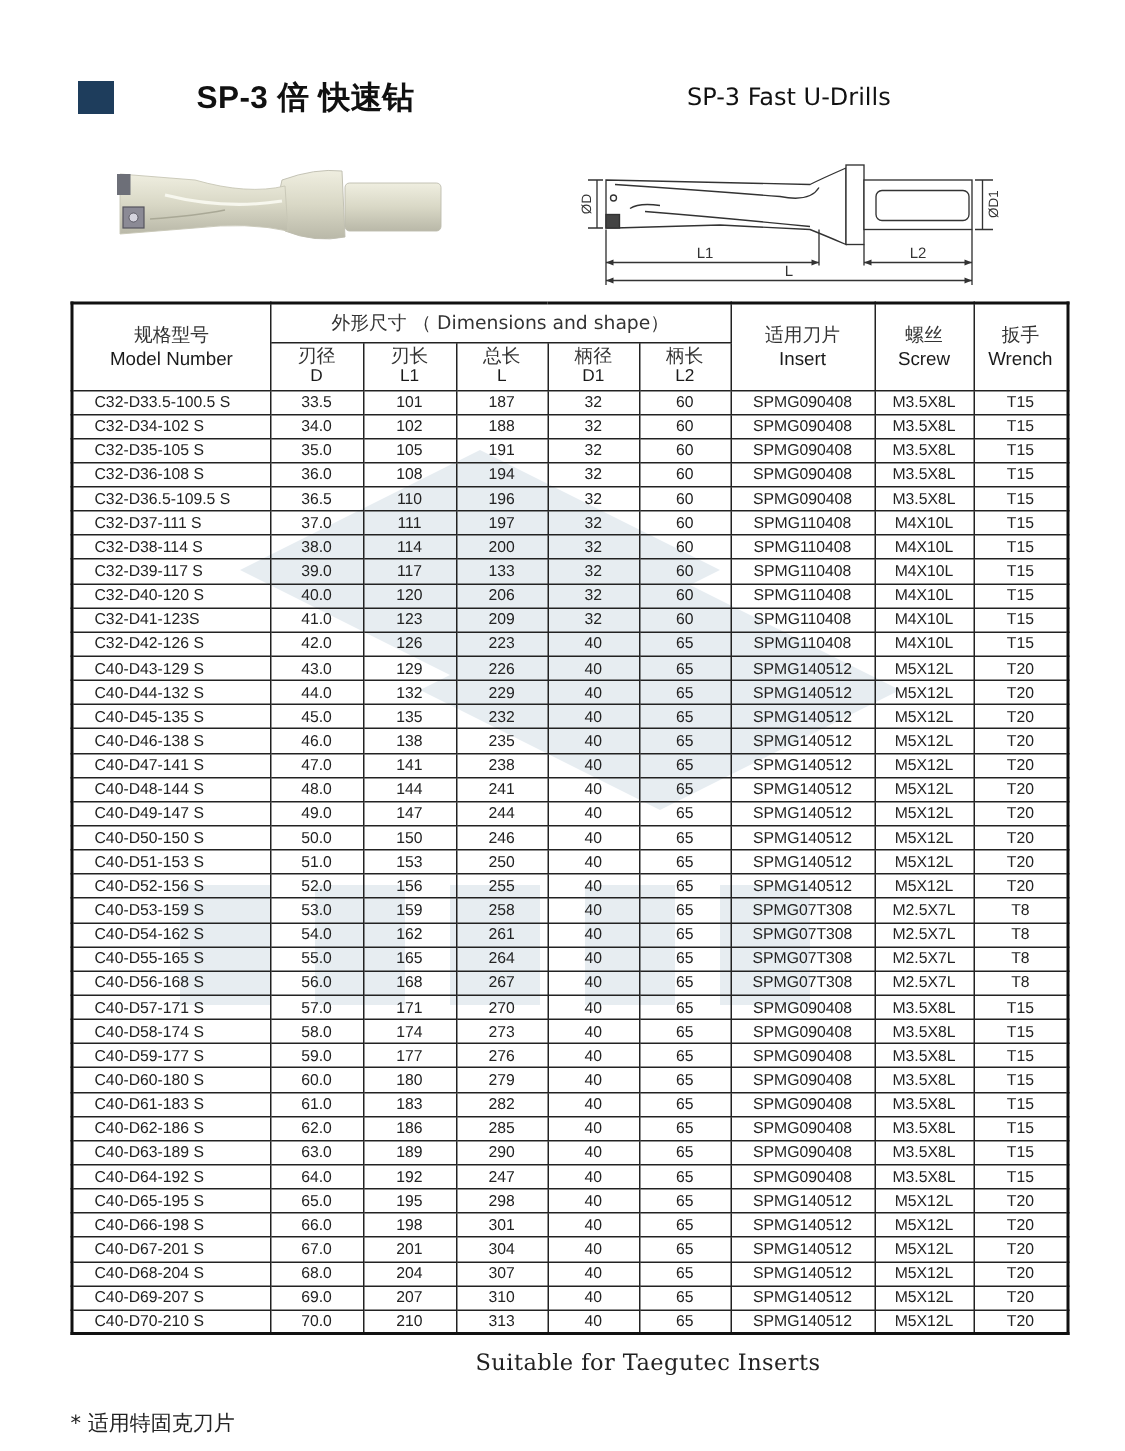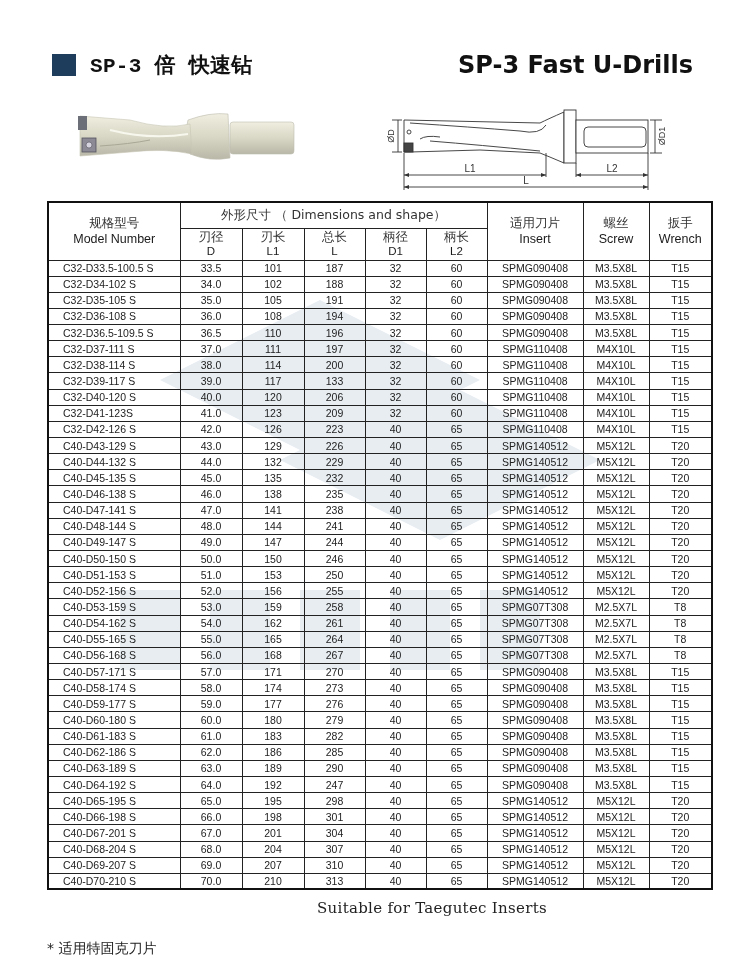--- a/index.html
+++ b/index.html
@@ -1,23 +1,23 @@
 <!DOCTYPE html>
 <html><head>
 <meta charset="utf-8">
 <style>
   html, body { margin: 0; padding: 0; background: #ffffff; }
   body { width: 750px; height: 967px; position: relative; overflow: hidden;
          font-family: "Liberation Sans", "DejaVu Sans", sans-serif; color: #1a1a1a; }
 
   .title-left { position: absolute; left: 52px; top: 50px; height: 30px; display: flex; align-items: center; }
   .title-square { width: 24px; height: 22px; background: #1e3d5c; margin-right: 14px; }
-  .title-text { font-size: 21px; font-weight: bold; letter-spacing: 0.3px; color: #111; font-family: Liberation Mono, monospace; }
+  .title-text { font-size: 21px; font-weight: bold; letter-spacing: 0.3px; color: #111; font-family: Liberation Sans, sans-serif; margin-left: 41px; }
   .title-right { position: absolute; left: 458px; top: 50px; height: 30px; line-height: 30px;
-                 font-size: 24px; font-weight: bold; color: #111; font-family: "DejaVu Sans", sans-serif; }
+                 font-size: 16px; font-weight: normal; color: #111; font-family: "DejaVu Sans", sans-serif; }
 
   .photo { position: absolute; left: 70px; top: 100px; width: 230px; height: 70px; }
   .schematic { position: absolute; left: 370px; top: 105px; width: 330px; height: 90px; }
 
   .watermark { position: absolute; left: 120px; top: 260px; width: 520px; height: 560px; pointer-events: none; opacity: 0.18; }
 
   table.spec { position: absolute; left: 47px; top: 201px; border-collapse: collapse;
                width: 664px; table-layout: fixed; font-size: 11px; }
   table.spec td, table.spec th { border: 1px solid #222; padding: 0; text-align: center;
                font-weight: normal; overflow: hidden; white-space: nowrap; }

